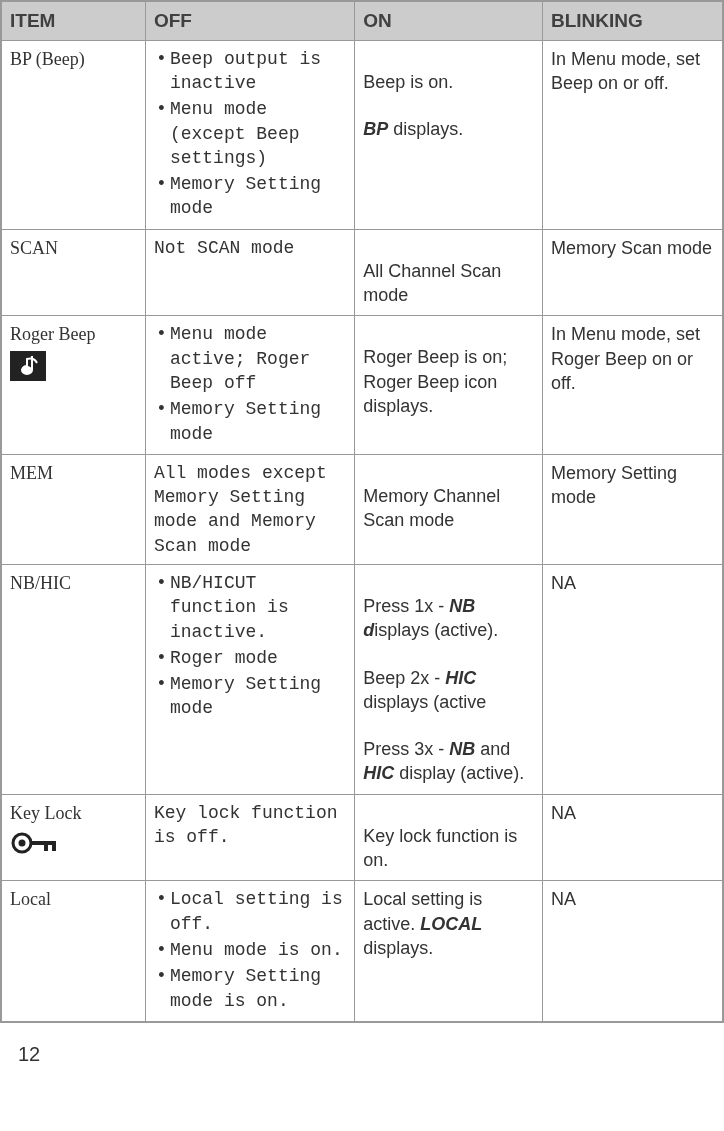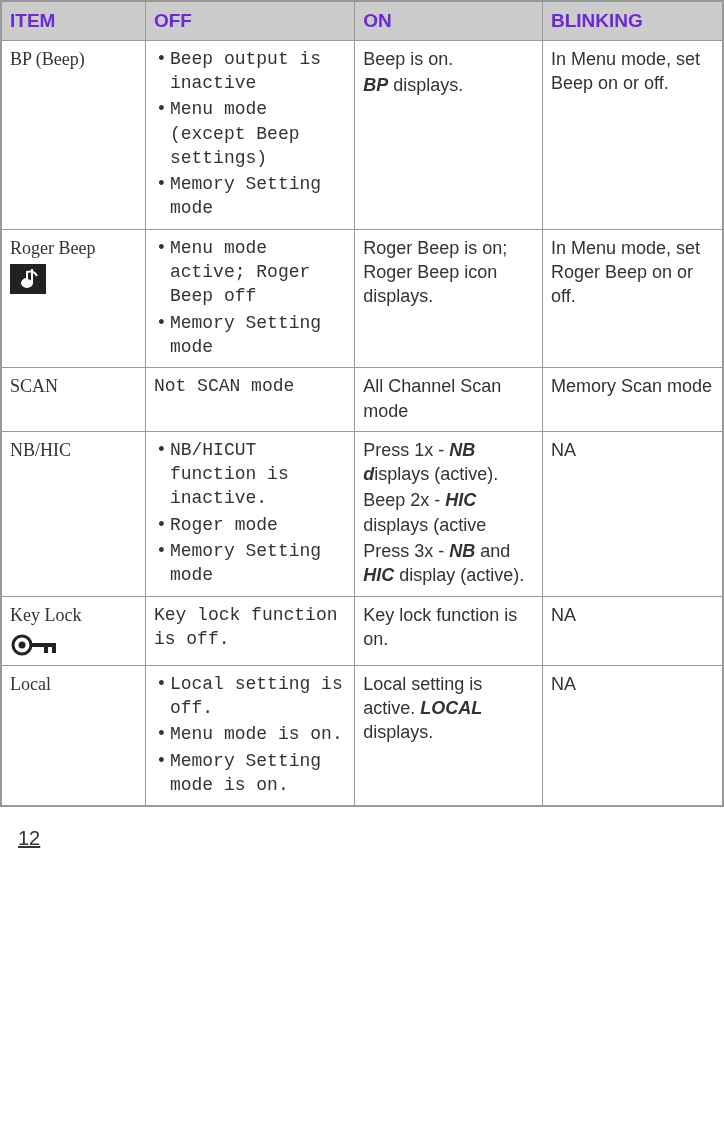--- a/index.html
+++ b/index.html
@@ -18,39 +18,38 @@
     }
     th, td {
       border: 1px solid #999;
       vertical-align: top;
       text-align: left;
       padding: 6px 8px;
       line-height: 1.35;
     }
     th {
       background: #ccc;
-      color: #6d28d9;
+      color: #404040;
       font-weight: bold;
       font-size: 19px;
     }
     td.item-cell { width: 20%; font-family: Liberation Serif, serif; }
     td.off-cell { width: 29%; font-family: Liberation Mono, monospace; }
     td.on-cell { width: 26%; }
     td.blink-cell { width: 25%; }
     ul { list-style: none; padding-left: 0; margin: 0; }
     li { position: relative; padding-left: 16px; margin-bottom: 2px; }
     li::before { content: "•"; position: absolute; left: 2px; top: 0; }
     .italic { font-style: italic; font-weight: bold; }
     .icon-svg { display: block; margin-top: 4px; }
     .page-num {
       font-size: 20px;
       padding: 20px 8px 0 18px;
-      text-decoration: underline;
     }
-    .p { margin-bottom: 2px; }
+    .p { margin-bottom: 2px; margin-top: 23px; }
   </style>
 </head>
 <body>
 
 <table>
   <thead>
     <tr>
       <th>ITEM</th>
       <th>OFF</th>
       <th>ON</th>
@@ -70,20 +69,32 @@
           </ul>
         </td>
         <td class="on-cell">
           <div class="p"><span>Beep is on.</span></div>
           <div class="p"><span class="italic">BP</span><span> displays.</span></div>
         </td>
         <td class="blink-cell">In Menu mode, set Beep on or off.</td>
       </tr>
       <tr>
         <td class="item-cell">
+          <div>SCAN</div>
+        </td>
+        <td class="off-cell">
+          <div>Not SCAN mode</div>
+        </td>
+        <td class="on-cell">
+          <div class="p"><span>All Channel Scan mode</span></div>
+        </td>
+        <td class="blink-cell">Memory Scan mode</td>
+      </tr>
+      <tr>
+        <td class="item-cell">
           <div>Roger Beep</div>
           <div>
             <svg class="icon-svg" width="36" height="30" viewBox="0 0 36 30">
               <rect x="0" y="0" width="36" height="30" fill="#222"></rect>
               <path d="M 22 5 L 22 19 A 5 4 0 1 1 17 15 L 17 8 Q 24 6 27 12" fill="none" stroke="#fff" stroke-width="2"></path>
               <ellipse cx="17" cy="19" rx="5" ry="4" fill="#fff"></ellipse>
             </svg>
           </div>
         </td>
         <td class="off-cell">
@@ -92,29 +103,29 @@
             <li>Memory Setting mode</li>
           </ul>
         </td>
         <td class="on-cell">
           <div class="p"><span>Roger Beep is on; Roger Beep icon displays.</span></div>
         </td>
         <td class="blink-cell">In Menu mode, set Roger Beep on or off.</td>
       </tr>
       <tr>
         <td class="item-cell">
-          <div>SCAN</div>
+          <div>MEM</div>
         </td>
         <td class="off-cell">
-          <div>Not SCAN mode</div>
+          <div>All modes except Memory Setting mode and Memory Scan mode</div>
         </td>
         <td class="on-cell">
-          <div class="p"><span>All Channel Scan mode</span></div>
+          <div class="p"><span>Memory Channel Scan mode</span></div>
         </td>
-        <td class="blink-cell">Memory Scan mode</td>
+        <td class="blink-cell">Memory Setting mode</td>
       </tr>
       <tr>
         <td class="item-cell">
           <div>NB/HIC</div>
         </td>
         <td class="off-cell">
           <ul>
             <li>NB/HICUT function is inactive.</li>
             <li>Roger mode</li>
             <li>Memory Setting mode</li>

